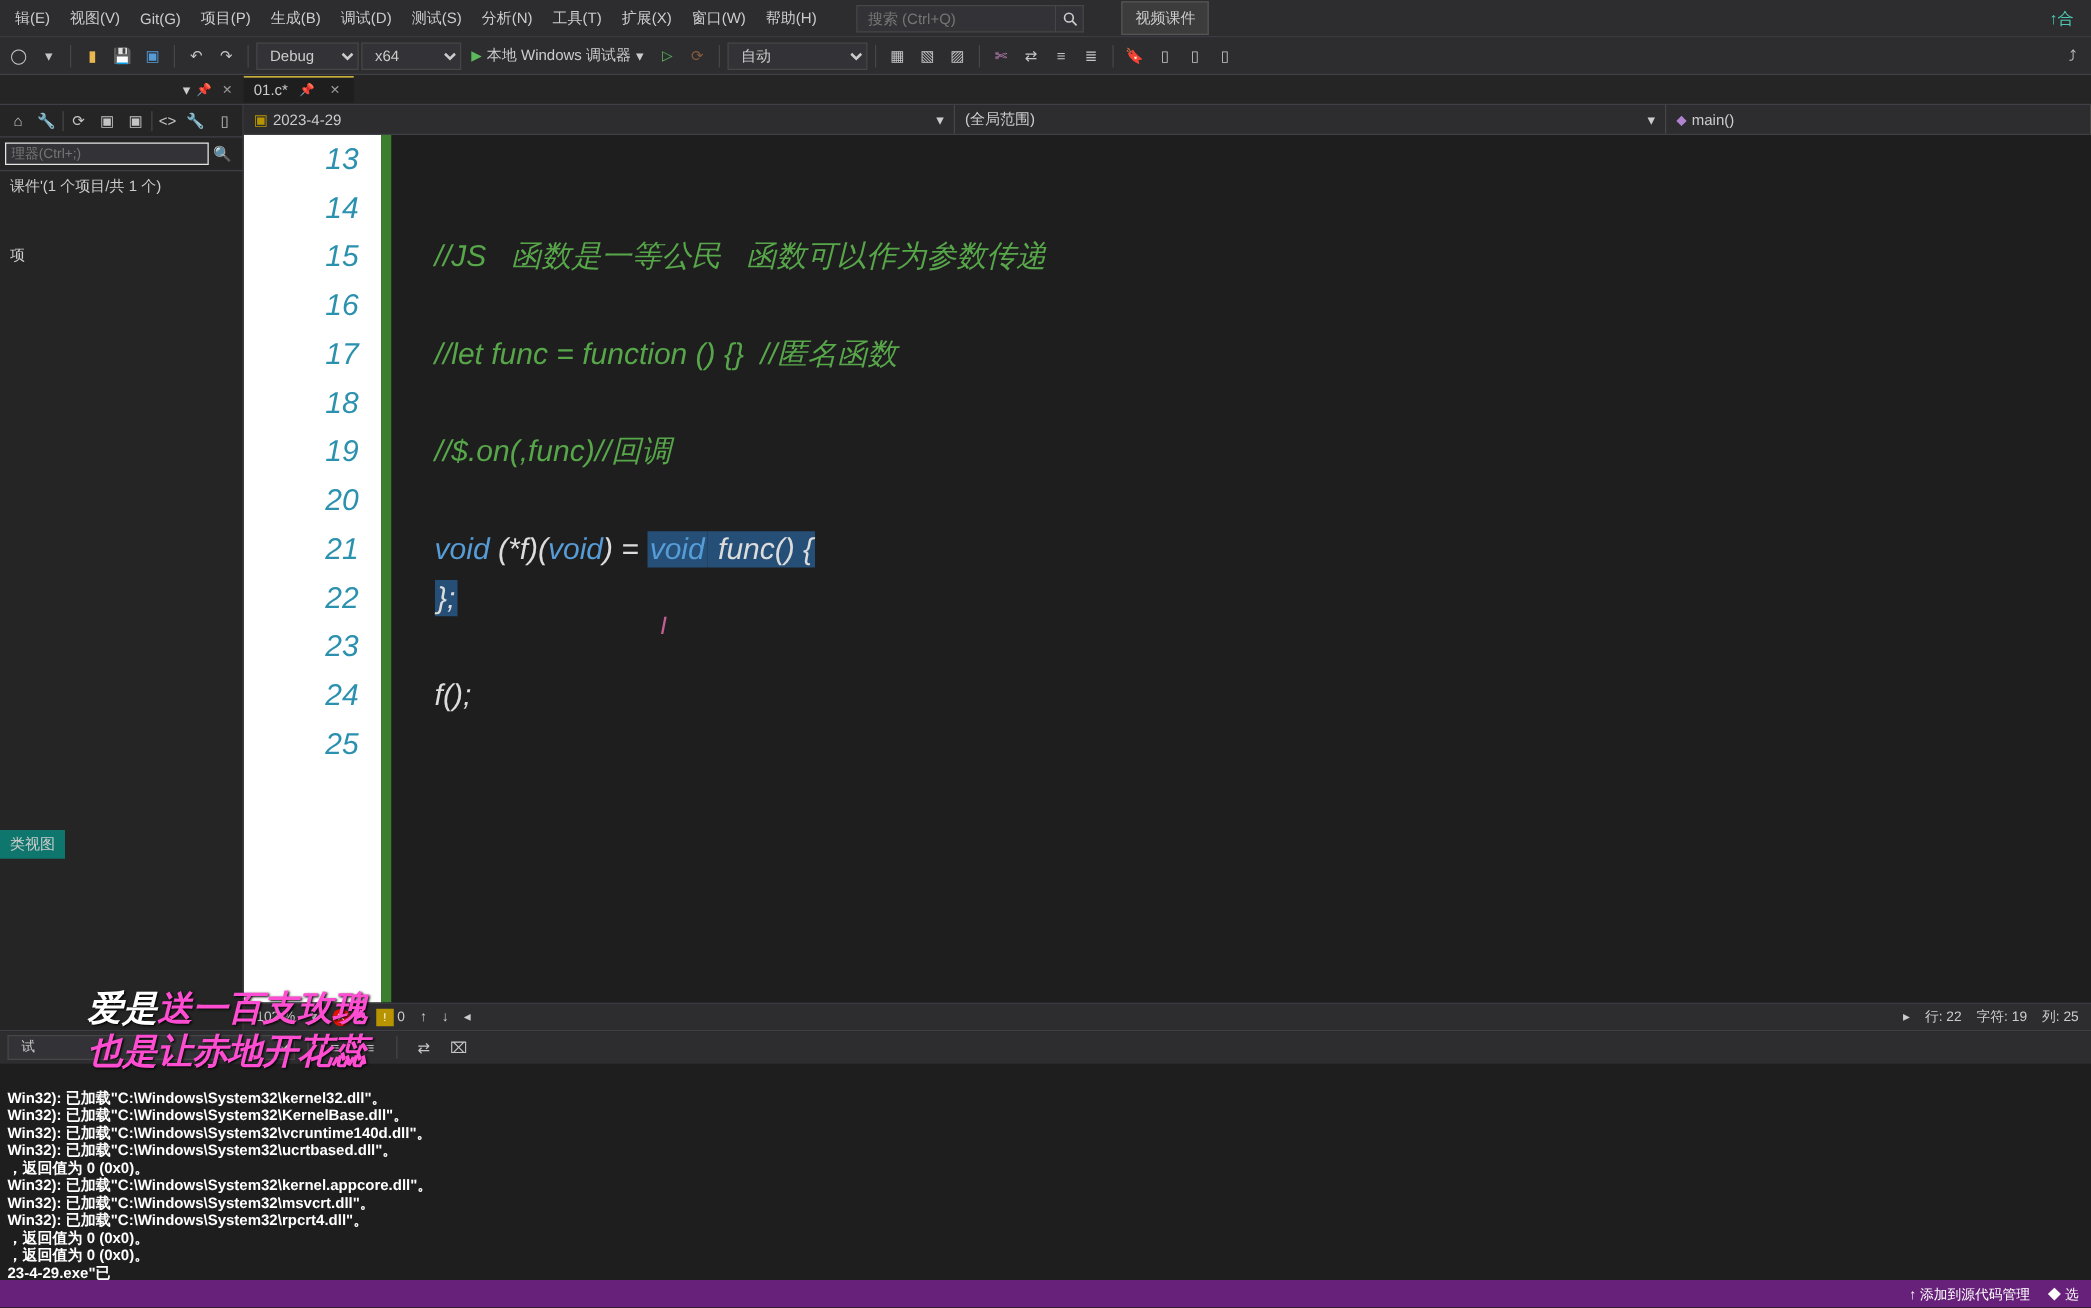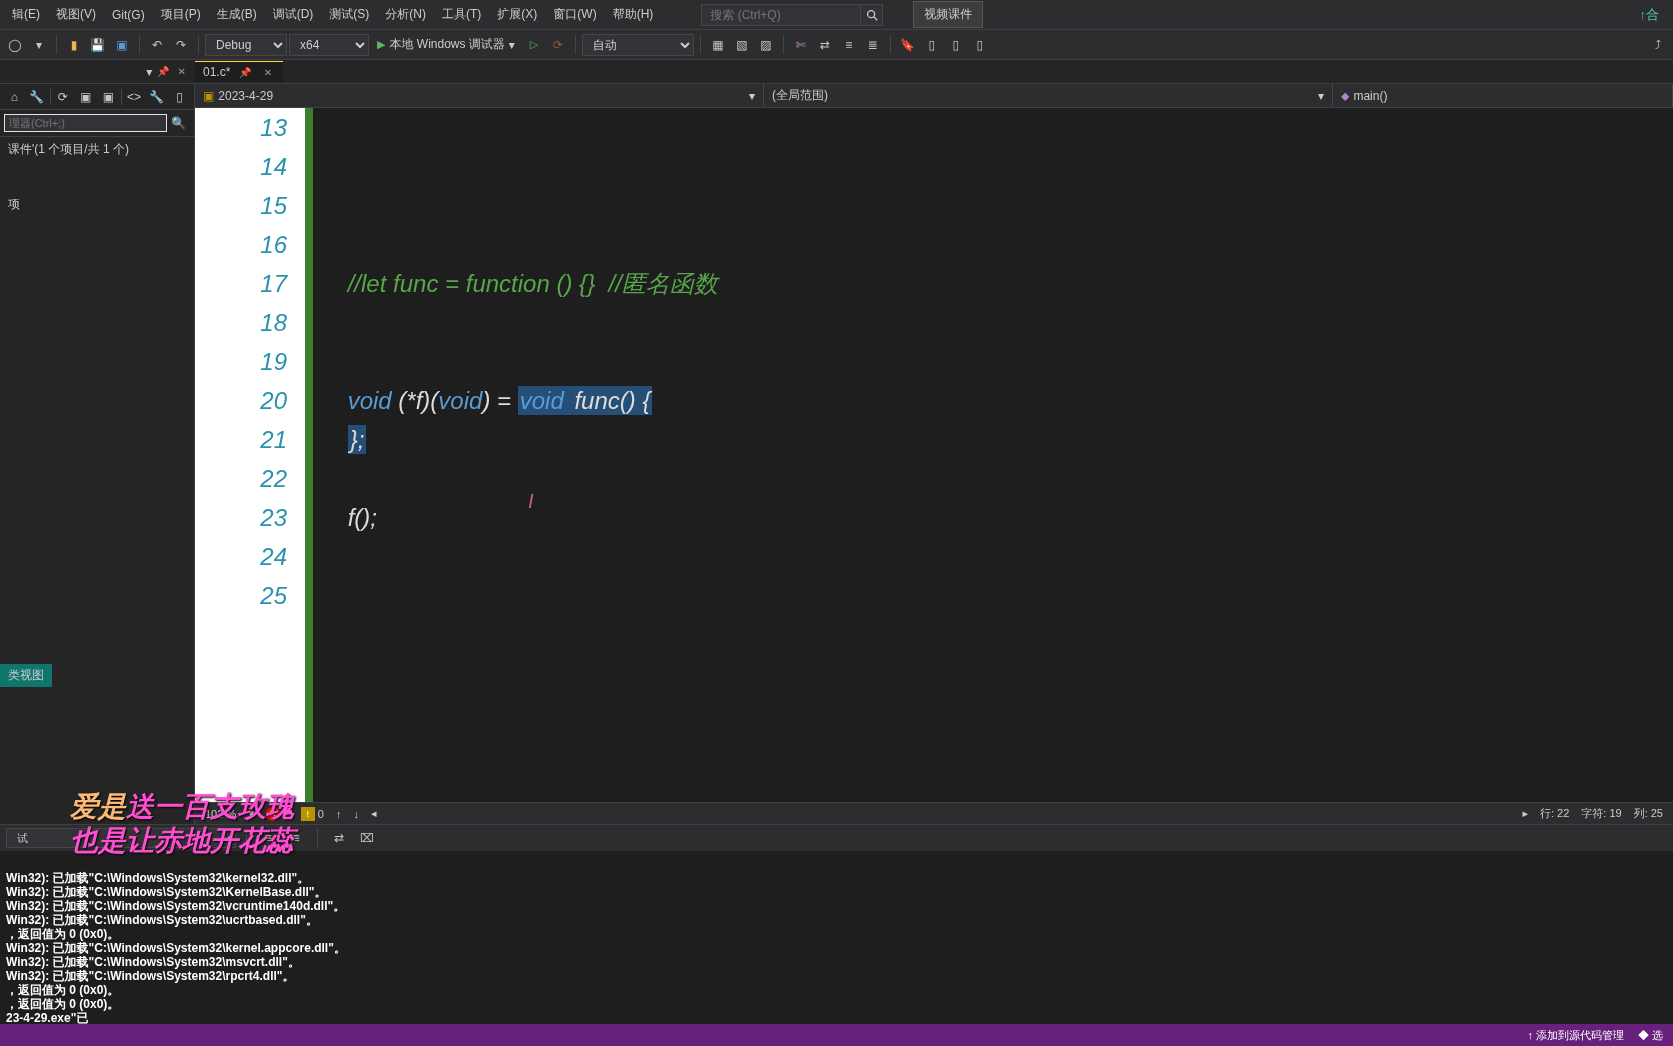--- a/index.html
+++ b/index.html
@@ -1,21 +1,21 @@
 <!DOCTYPE html>
 <html><head>
 <meta charset="utf-8">
 <style>
 * { margin:0; padding:0; box-sizing:border-box; font-family:"Microsoft YaHei","Segoe UI",sans-serif; }
 body { background:#1e1e1e; color:#ccc; font-size:12px; width:1673px; height:1046px; overflow:hidden; position:relative; }
 
 
 .menubar { height:30px; background:#2d2d30; display:flex; align-items:center; padding:0 4px; border-bottom:1px solid #3f3f46; }
 .menubar .item { padding:4px 8px; cursor:pointer; font-size:12px; }
-.search-wrap { margin-left:40px; display:flex; align-items:flex-end; }
+.search-wrap { margin-left:24px; display:flex; align-items:flex-end; }
 .search-input { background:#333337; border:1px solid #464646; color:#999; padding:3px 8px; width:160px; font-size:12px; }
 .search-icon { width:22px; height:22px; display:flex; align-items:center; justify-content:center; background:#333337; border:1px solid #464646; border-left:none; }
 .video-btn { background:#3c3c3c; padding:4px 10px; margin-left:30px; border:1px solid #555; }
 .he-icon { margin-left:auto; color:#4ec9b0; font-size:13px; padding-right:10px; }
 
 
 .toolbar { height:30px; background:#2d2d30; display:flex; align-items:center; padding:0 4px; border-bottom:1px solid #3f3f46; gap:2px; }
 .tb-btn { width:22px; height:22px; display:flex; align-items:center; justify-content:center; color:#c5c5c5; cursor:pointer; }
 .tb-sep { width:1px; height:18px; background:#464646; margin:0 4px; }
 .tb-select { background:#333337; border:1px solid #464646; color:#ccc; padding:2px 18px 2px 6px; font-size:12px; height:22px; }
@@ -64,21 +64,21 @@
 .es-spacer { flex:1; }
 
 
 .output-panel { height:200px; background:#1e1e1e; border-top:1px solid #3f3f46; display:flex; flex-direction:column; }
 .out-header { height:26px; background:#2d2d30; display:flex; align-items:center; padding:0 6px; gap:6px; }
 .out-select { background:#333337; border:1px solid #464646; color:#ccc; padding:2px 18px 2px 6px; width:230px; height:20px; font-size:11px; }
 .out-body { flex:1; overflow:auto; padding:20px 6px; font-family:"NSimSun",Consolas,monospace; font-size:12px; color:#ffffff; line-height:14px;font-weight:bold; }
 .out-body .o-line { white-space:pre; }
 .lyric { position:absolute; left:70px; bottom:188px; z-index:10; font-style:italic; font-weight:bold; font-size:28px; line-height:34px; }
 .lyric .l1 { color:#ff4dd2; text-shadow:1px 1px 2px #000; }
-.lyric .l1 .g { color:#fdba74; }
+.lyric .l1 .g { color:#ffffff; }
 .lyric .l2 { color:#ff4dd2; text-shadow:1px 1px 2px #000; }
 
 
 .statusbar { height:22px; background:#68217a; color:#fff; display:flex; align-items:center; padding:0 10px; font-size:11px; gap:14px; }
 .sb-spacer { flex:1; }
 svg { width:14px; height:14px; }
 </style>
 </head>
 <body>
 
@@ -216,24 +216,25 @@
           <div class="ln">22</div>
           <div class="ln">23</div>
           <div class="ln">24</div>
           <div class="ln">25</div>
         </div>
       <div class="code-margin"></div>
       <div class="code-lines" id="code-lines">
         <span class="cursor-mark" style="left:215px; top:374px">I</span>
       <div class="line"><span>    </span></div>
           <div class="line"><span>    </span></div>
-          <div class="line"><span>    </span></div>
+          <div class="line"><span>    </span><span class="cm-comment">//JS   函数是一等公民   函数可以作为参数传递</span></div>
           <div class="line"><span>    </span></div>
           <div class="line"><span>    </span><span class="cm-comment">//let func = function () {}  //匿名函数</span></div>
           <div class="line"><span>    </span></div>
+          <div class="line"><span>    </span><span class="cm-comment">//$.on(,func)//回调</span></div>
           <div class="line"><span>    </span></div>
           <div class="line"><span>    </span><span class="cm-keyword">void</span><span class="cm-ident"> (*f)(</span><span class="cm-keyword">void</span><span class="cm-ident">) = </span><span class="cm-keyword sel">void</span><span class="cm-ident sel"> func() {</span></div>
           <div class="line"><span>    </span><span class="cm-ident sel">};</span></div>
           <div class="line"><span>    </span></div>
           <div class="line"><span>    </span><span class="cm-ident">f();</span></div>
         </div>
     </div>
 
     <div class="editor-status">
       <span>102 %</span>

